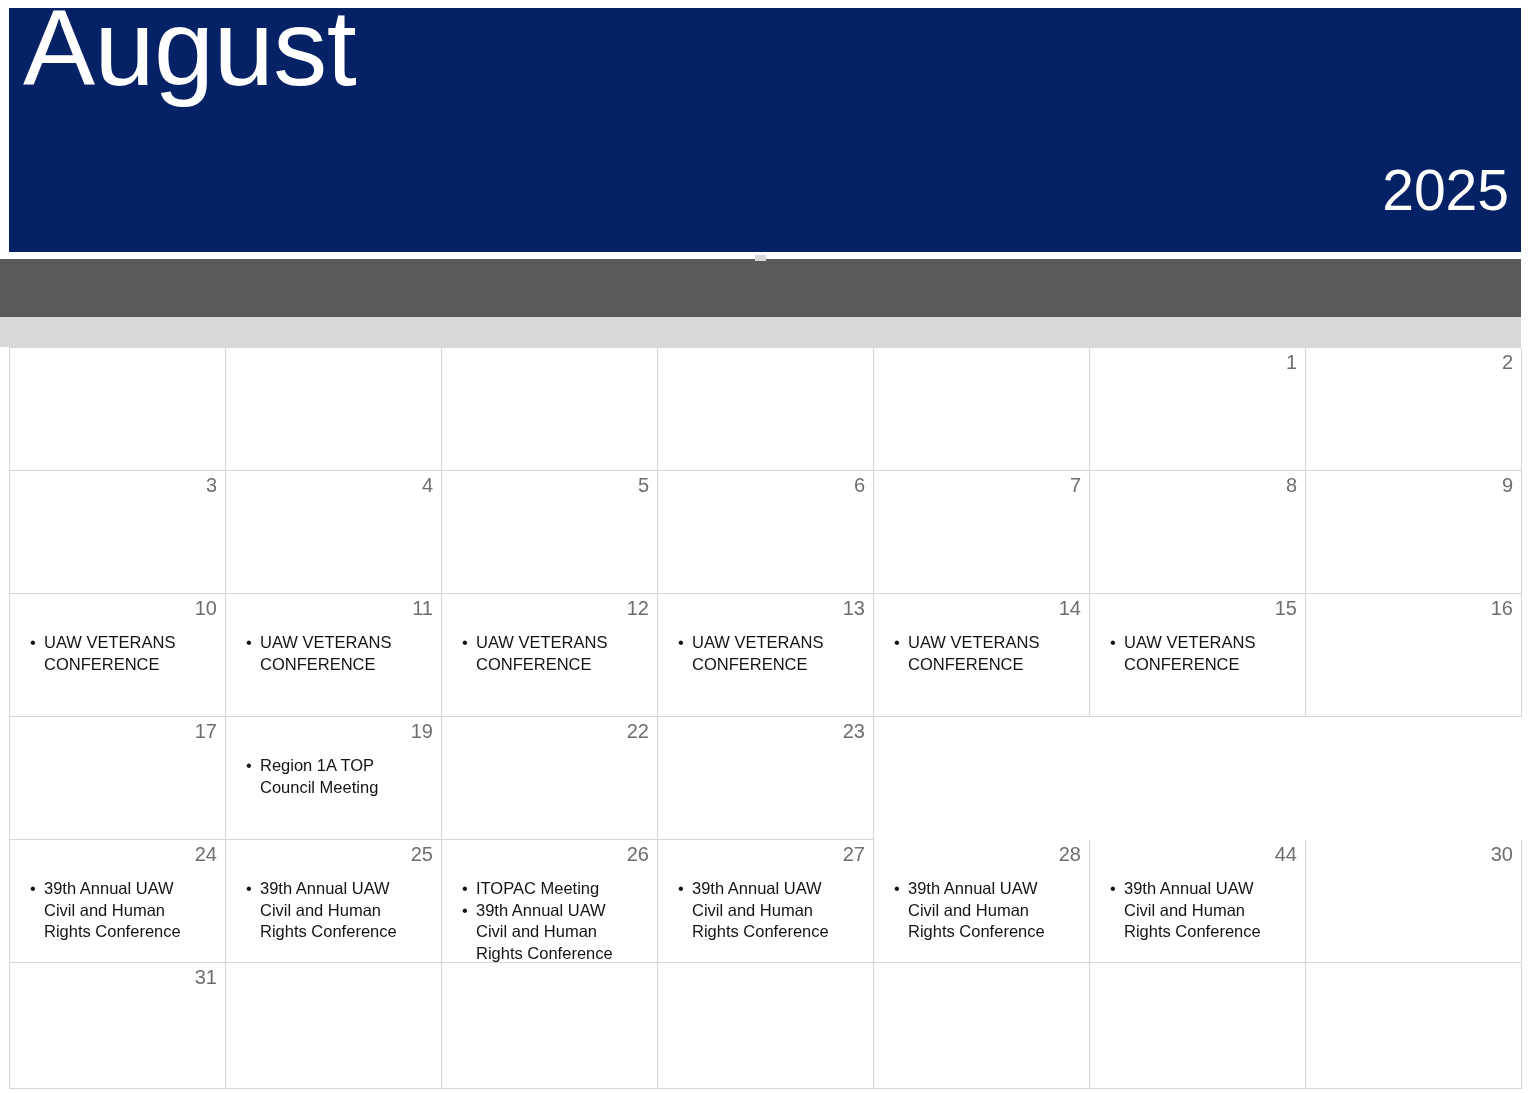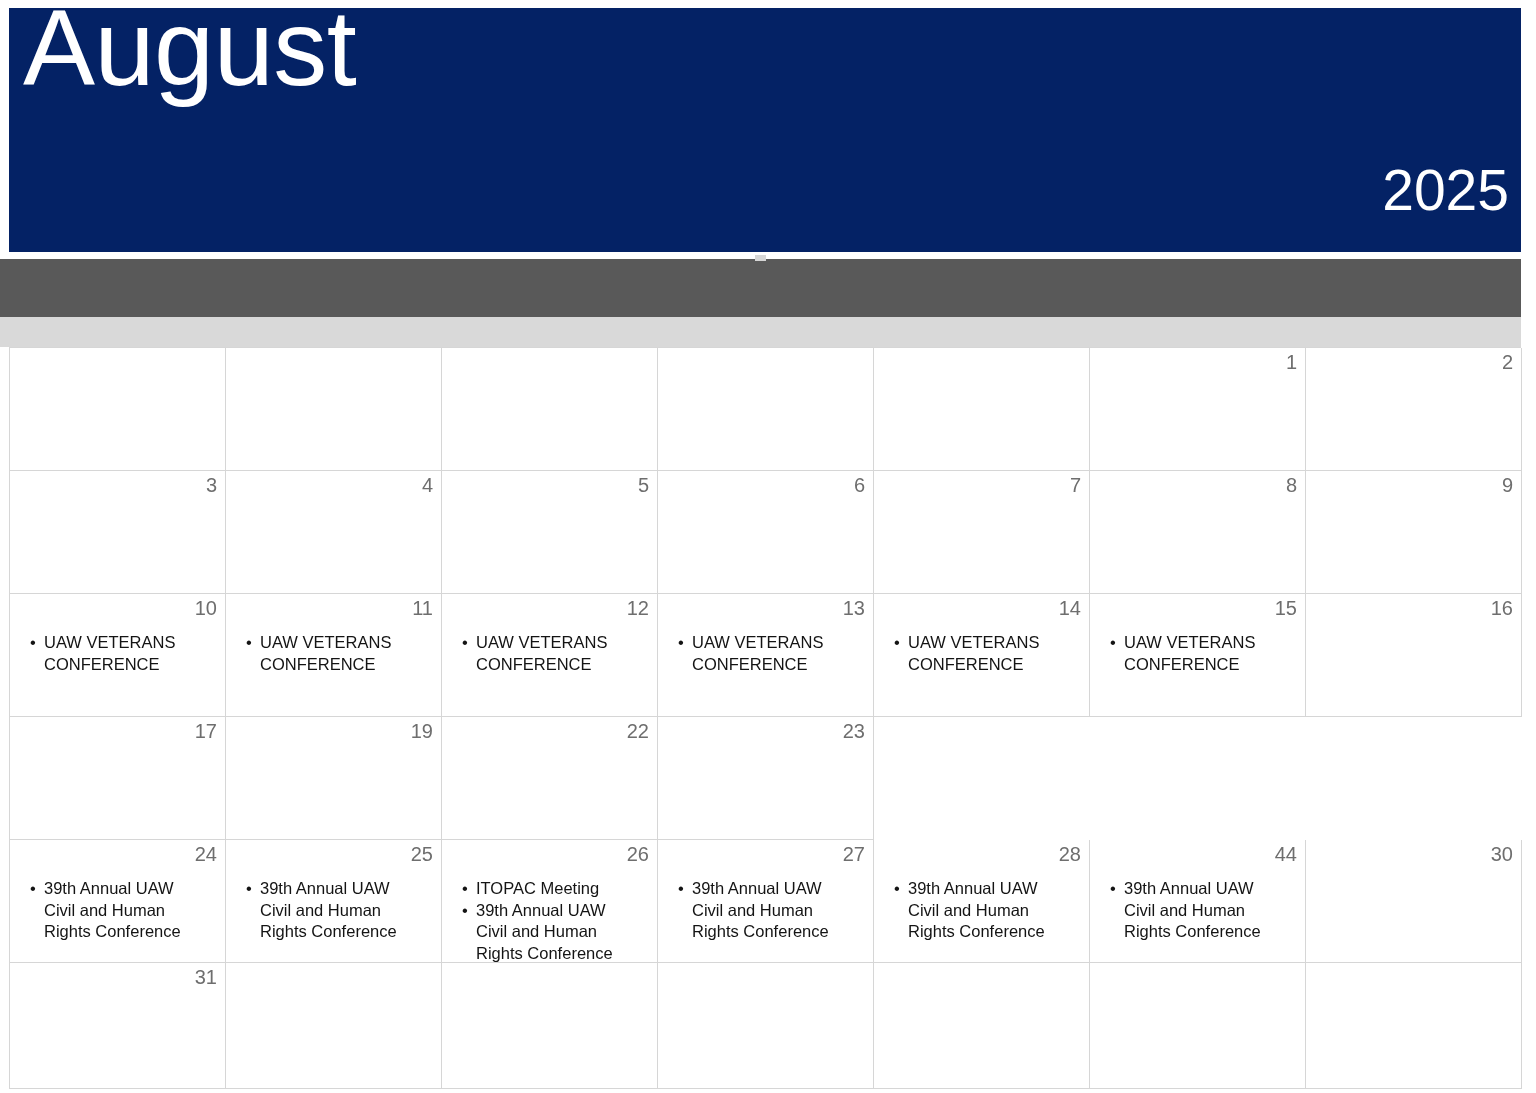--- a/index.html
+++ b/index.html
@@ -234,20 +234,23 @@
         <div class="day-cell">
           <div class="day-number">16</div>
         </div>
       </div>
       <div class="week">
         <div class="day-cell">
           <div class="day-number">17</div>
         </div>
         <div class="day-cell">
           <div class="day-number">19</div>
+          <ul class="events">
+            <li class="event">Region 1A TOP Council Meeting</li>
+          </ul>
         </div>
         <div class="day-cell">
           <div class="day-number">22</div>
         </div>
         <div class="day-cell">
           <div class="day-number">23</div>
         </div>
       </div>
       <div class="week">
         <div class="day-cell">

